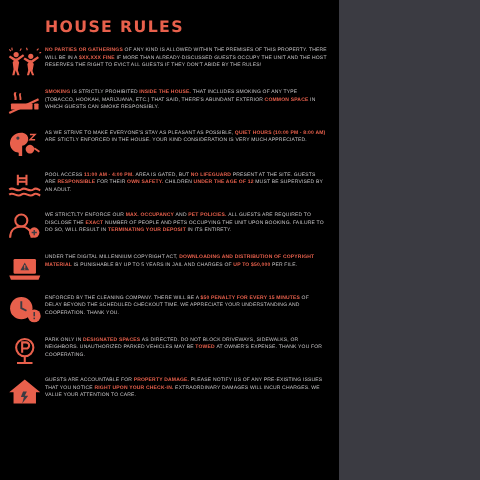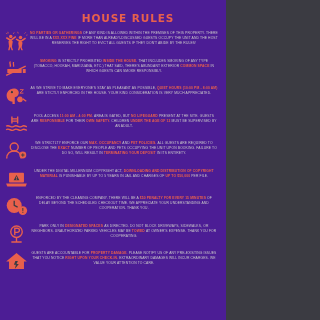--- a/index.html
+++ b/index.html
@@ -6,23 +6,22 @@
   html,body{margin:0;padding:0;}
   body{
     width:226px;height:320px;
     background:#3b3b42;
     font-family:"Liberation Sans", sans-serif;
     overflow:hidden;
     position:relative;
   }
   .sheet{
     position:absolute;inset:0;
-    background:#4c1d95;
+    background:#000000;
     padding:0;
-    text-align:center;
   }
   .title{
     color:#e8604c;
     font-size:10.5px;
     font-weight:bold;
     letter-spacing:0.9px;
     padding:13px 0 0 30px;
     margin:0;
     line-height:1;
     font-family:"DejaVu Sans", sans-serif;

